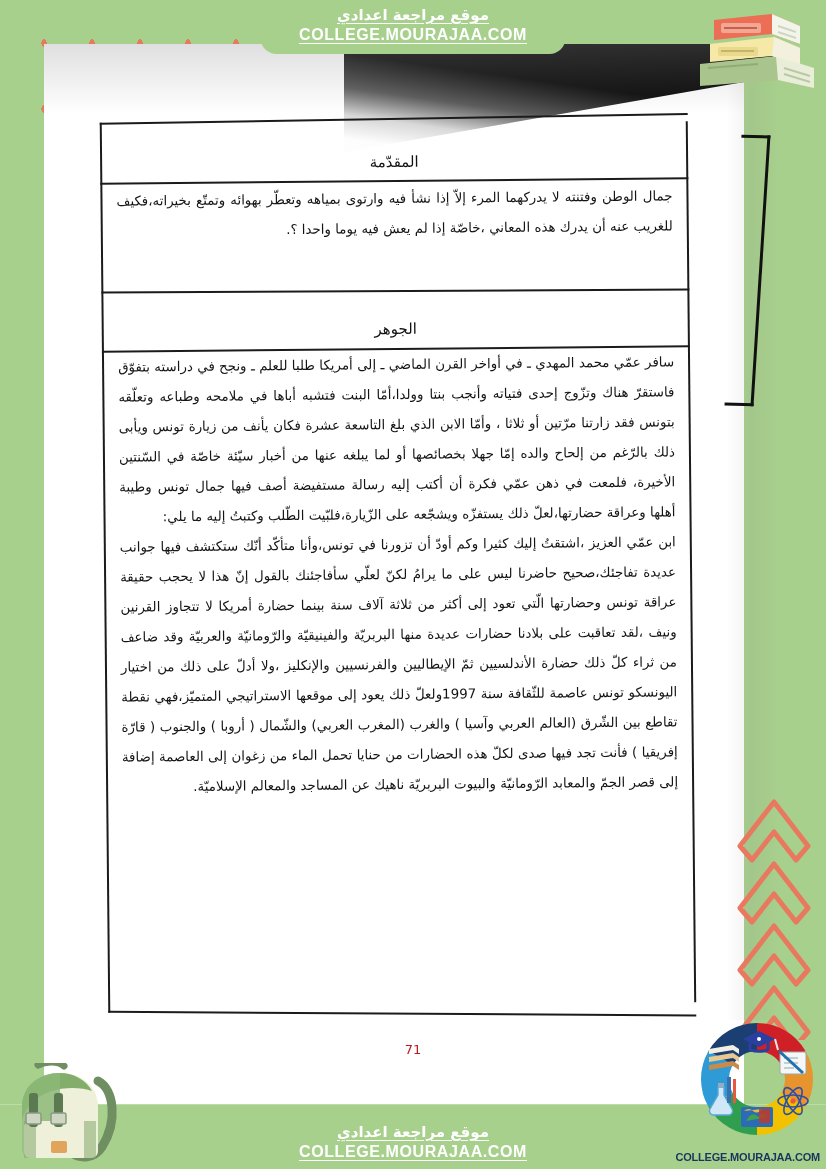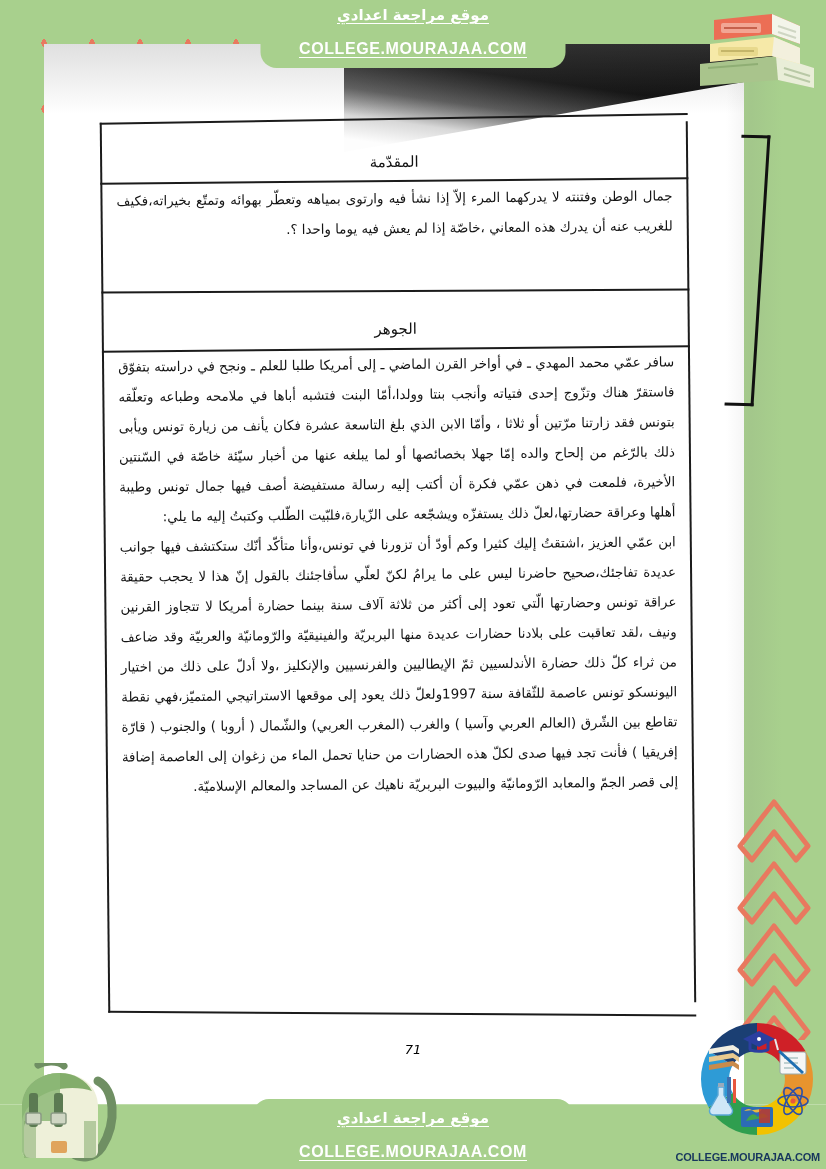--- a/index.html
+++ b/index.html
@@ -106,21 +106,21 @@
   }
   .p-intro{left:0;top:64px;width:100%;}
   .p-body {left:0;top:230px;width:100%;}
   .p-body p{margin:0 0 0 0;text-indent:0;}
 
   
   .page-number{
     position:absolute;left:0;right:0;top:1042px;
     text-align:center;
     font-family:"DejaVu Sans", sans-serif;
-    font-size:13px;color:#000000;font-style:italic;
+    font-size:13px;color:#b91c1c;
   }
 
   
   .brand-pill{
     position:absolute;
     left:50%;transform:translateX(-50%);
     top:0;width:285px;
     background:#a8d08d;
     border-bottom-left-radius:16px;border-bottom-right-radius:16px;
     padding:6px 10px 10px;
@@ -132,21 +132,21 @@
     border-radius:16px 16px 0 0;
     padding:10px 10px 8px;
     width:300px;
   }
   .brand-ar{
     font-family:"DejaVu Sans", sans-serif;
     direction:rtl;
     color:#ffffff;font-size:15px;font-weight:bold;
     text-decoration:underline;
     text-underline-offset:3px;
-    margin-bottom:16px;
+    margin-bottom:2px;
     white-space:nowrap;
   }
   .brand-url{
     font-family:"Liberation Sans", sans-serif;
     color:#ffffff;font-size:16px;font-weight:bold;
     letter-spacing:.6px;
     text-decoration:underline;
     text-underline-offset:3px;
     white-space:nowrap;
   }

